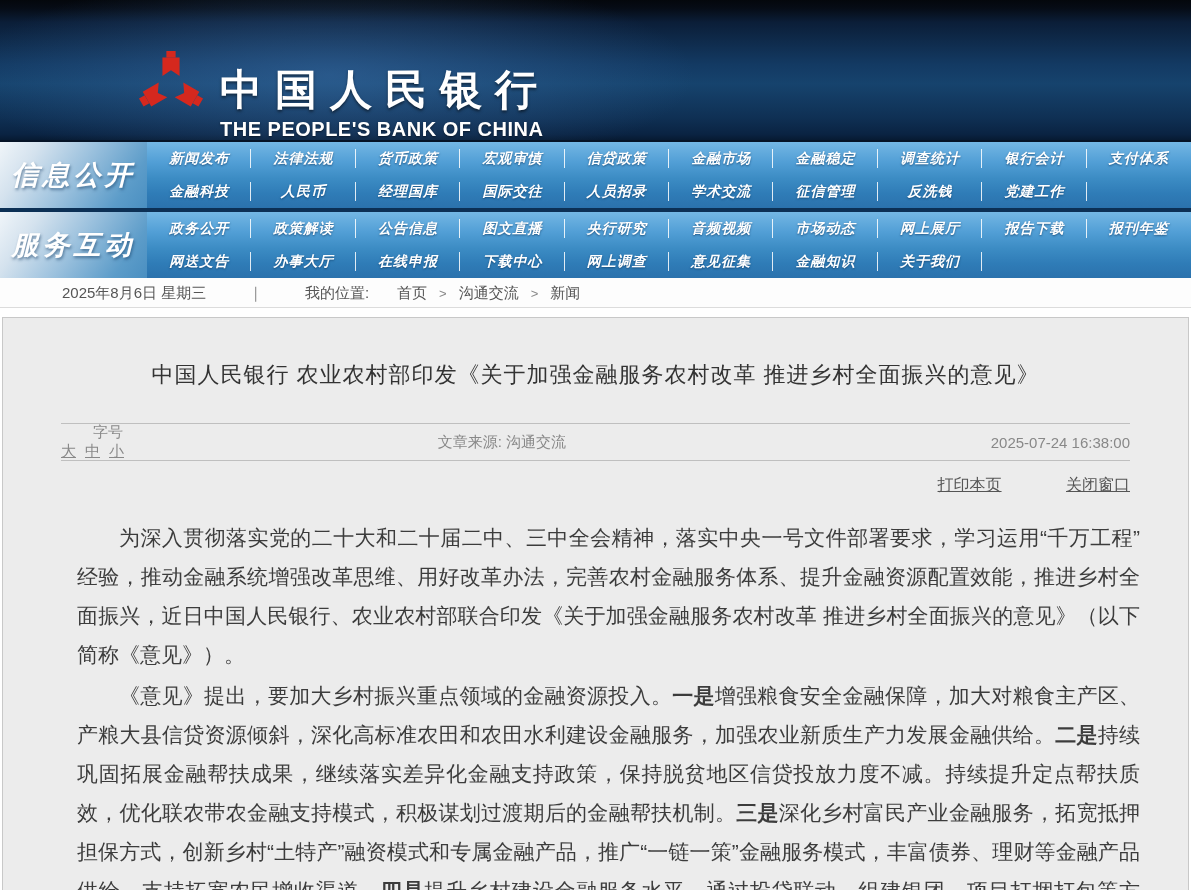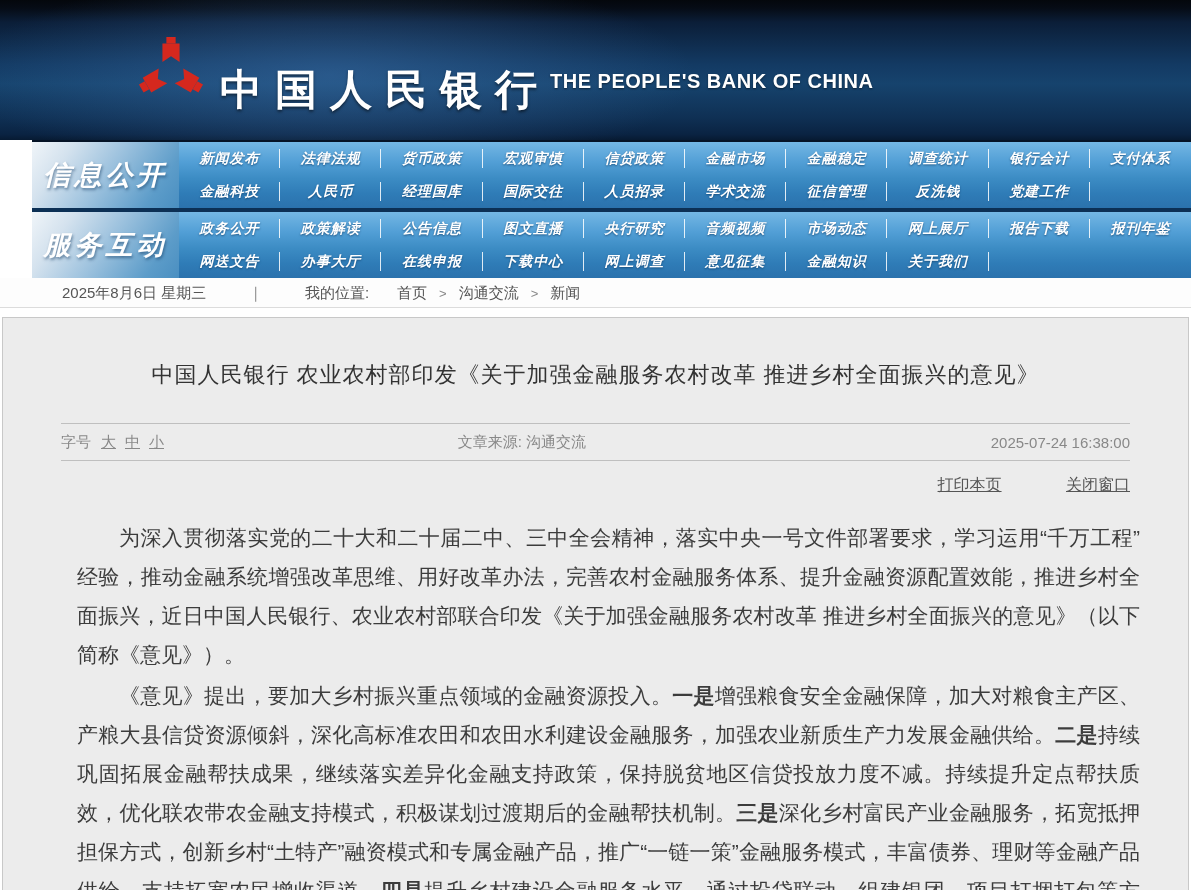--- a/index.html
+++ b/index.html
@@ -7,26 +7,26 @@
   .page{width:1191px;height:890px;overflow:hidden;position:relative;background:#fff;}
 
   
   .banner{height:140px;position:relative;
     background:
       radial-gradient(ellipse 520px 150px at 330px 75px, rgba(66,120,180,.45), rgba(0,0,0,0) 70%),
       linear-gradient(180deg,#04070c 0%,#060c16 6%,#0b1e38 16%,#133a63 46%,#16436d 60%,#0f3054 84%,#0a2342 96%,#071a32 100%);
   }
   .banner-inner{position:absolute;left:138px;top:26px;display:flex;align-items:center;}
   .logo{width:66px;height:86px;margin-right:16px;}
-  .bank-names{display:flex;flex-direction:row;justify-content:flex-start;margin-top:40px;}
+  .bank-names{display:flex;flex-direction:column;justify-content:flex-start;margin-top:40px;}
   .bank-cn{color:#ffffff;font-size:42px;font-weight:bold;letter-spacing:13px;line-height:48px;text-shadow:0 2px 3px rgba(0,0,0,.5);}
   .bank-en{color:#ffffff;font-size:20px;font-weight:bold;letter-spacing:.5px;line-height:26px;margin-top:2px;text-shadow:0 1px 2px rgba(0,0,0,.5);}
 
   
-  .nav{border-top:2px solid #051326;margin-left:32px;}
+  .nav{border-top:2px solid #051326;}
   .nav-section{display:flex;height:66px;
     background:linear-gradient(180deg,#74b7e4 0%,#529fd6 30%,#3c8cc4 55%,#2f7cb7 78%,#2b72ad 100%);}
   .nav-label{flex:0 0 147px;display:flex;align-items:center;justify-content:center;
     background:linear-gradient(125deg,#f0f5f9 0%,#d4e2ee 22%,#9dc2de 50%,#5c9cc9 82%,#4a8fc1 100%);
     color:#ffffff;font-size:27px;font-weight:bold;font-style:italic;letter-spacing:4px;
     text-shadow:1px 2px 3px rgba(20,60,100,.55);}
   .nav-menu{flex:1;display:grid;grid-template-rows:1fr 1fr;}
   .nav-row{display:grid;grid-template-columns:repeat(10,1fr);}
   .nav-cell{position:relative;display:flex;align-items:center;justify-content:center;
     color:#ffffff;font-size:14px;font-weight:bold;letter-spacing:1px;cursor:pointer;
@@ -43,21 +43,21 @@
   .crumbbar .crumb-sep{margin:0 12px;color:#888;font-size:13px;}
 
   
   .content-box{margin:9px 2px 0 2px;border:1px solid #c8c8c8;background:#ececec;
     height:613px;box-sizing:border-box;}
   .article-title{margin:42px 58px 0 58px;text-align:center;font-size:22px;font-weight:normal;
     color:#333;letter-spacing:1px;line-height:30px;}
   .meta-row{margin:33px 58px 0 58px;border-top:1px solid #bfbfbf;border-bottom:1px solid #bfbfbf;
     height:36px;display:flex;align-items:center;justify-content:space-between;
     font-size:15px;color:#888;}
-  .meta-left{display:flex;align-items:flex-end;}
+  .meta-left{display:flex;align-items:flex-end;flex-direction:column;}
   .meta-left .fs-label{margin-right:10px;}
   .meta-left .fs-link{margin-right:9px;text-decoration:underline;cursor:pointer;color:#888;}
   .meta-center{flex:1;text-align:center;padding-right:120px;}
   .meta-right{white-space:nowrap;}
   .action-row{margin:14px 58px 0 0;text-align:right;font-size:16px;color:#555;}
   .action-link{text-decoration:underline;cursor:pointer;color:#555;margin-left:60px;}
   .article-body{margin:22px 48px 0 58px;font-size:21px;line-height:39px;color:#3c3c3c;
     text-align:justify;}
   .article-body p{margin:0 0 2px 16px;text-indent:2em;}
   .article-body .b{font-weight:bold;}

